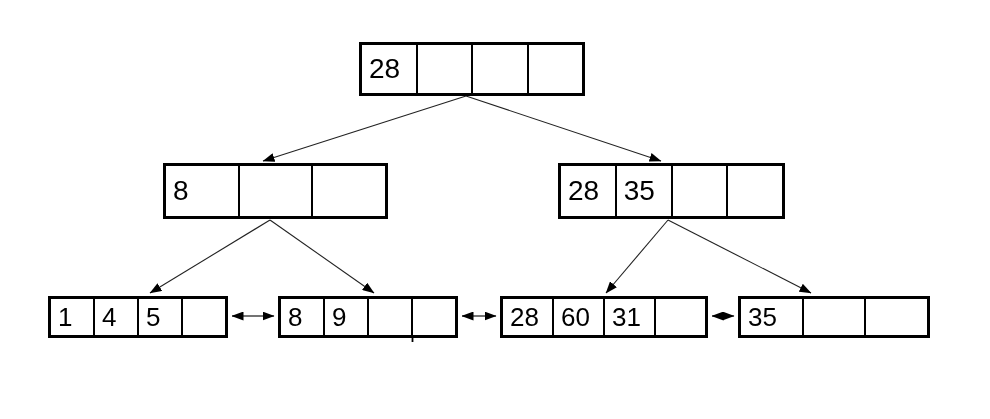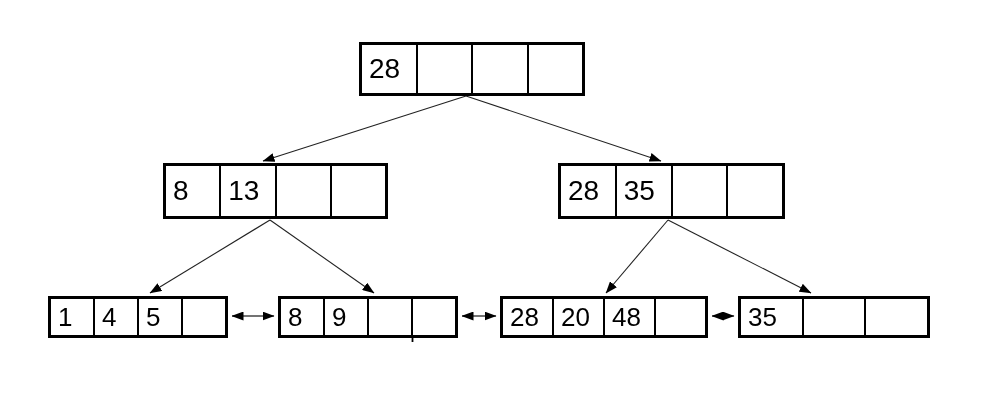--- a/index.html
+++ b/index.html
@@ -74,21 +74,20 @@
     </svg>
 
 <div class="tree-node root" style="left: 359px; top: 42px; width: 226px; height: 54px;">
       <div class="node-cell">28</div>
       <div class="node-cell"></div>
       <div class="node-cell"></div>
       <div class="node-cell"></div>
     </div>
     <div class="tree-node internal" style="left: 163px; top: 163px; width: 225px; height: 56px;">
       <div class="node-cell">8</div>
-      <div class="node-cell">13</div>
       <div class="node-cell"></div>
       <div class="node-cell"></div>
     </div>
     <div class="tree-node internal" style="left: 558px; top: 163px; width: 227px; height: 56px;">
       <div class="node-cell">28</div>
       <div class="node-cell">35</div>
       <div class="node-cell"></div>
       <div class="node-cell"></div>
     </div>
     <div class="tree-node leaf" style="left: 48px; top: 296px; width: 180px; height: 42px;">
@@ -98,22 +97,22 @@
       <div class="node-cell"></div>
     </div>
     <div class="tree-node leaf" style="left: 278px; top: 296px; width: 180px; height: 42px;">
       <div class="node-cell">8</div>
       <div class="node-cell">9</div>
       <div class="node-cell"></div>
       <div class="node-cell"></div>
     </div>
     <div class="tree-node leaf" style="left: 500px; top: 296px; width: 208px; height: 42px;">
       <div class="node-cell">28</div>
-      <div class="node-cell">20</div>
-      <div class="node-cell">48</div>
+      <div class="node-cell">60</div>
+      <div class="node-cell">31</div>
       <div class="node-cell"></div>
     </div>
     <div class="tree-node leaf" style="left: 738px; top: 296px; width: 192px; height: 42px;">
       <div class="node-cell">35</div>
       <div class="node-cell"></div>
       <div class="node-cell"></div>
     </div>
   </div>
 
 </body></html>

